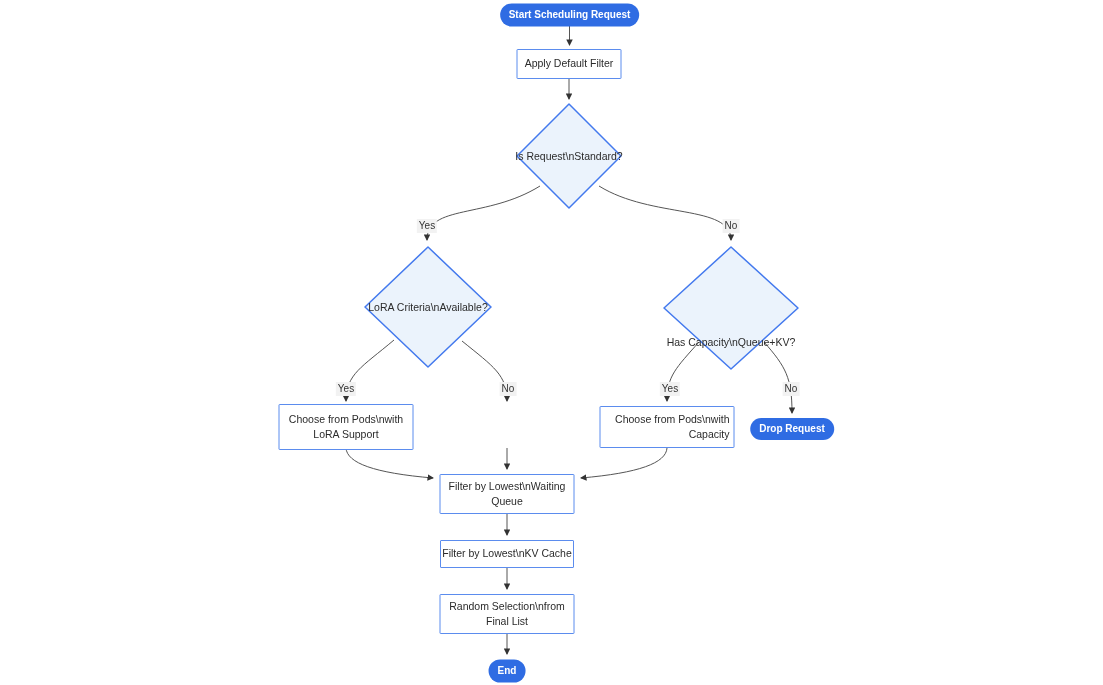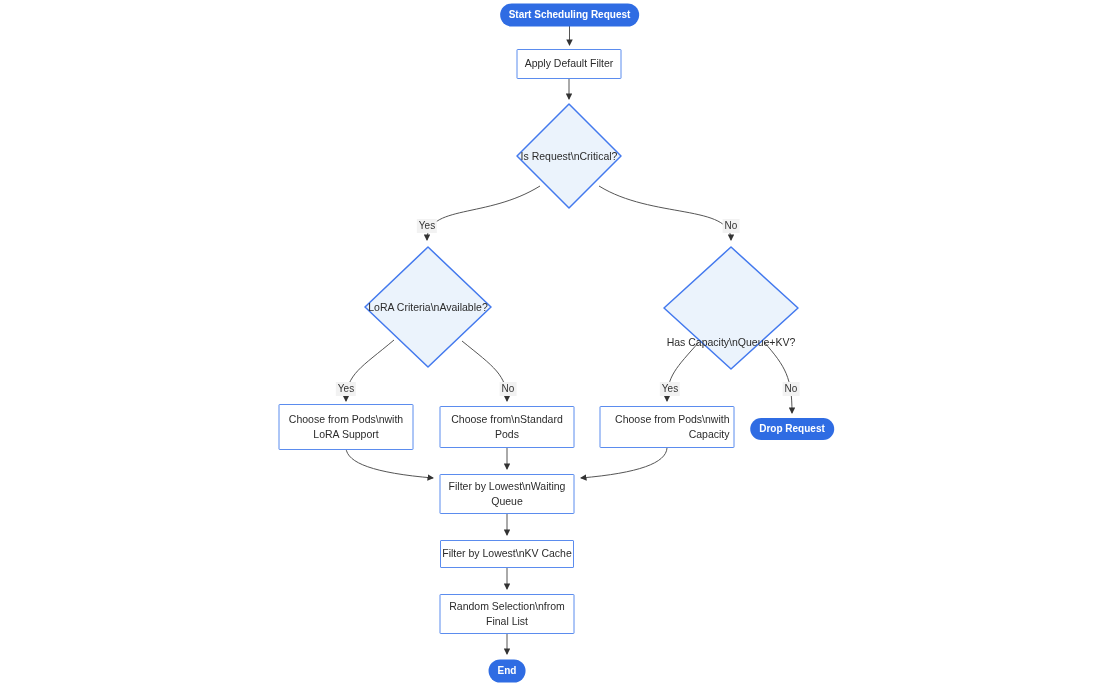--- a/index.html
+++ b/index.html
@@ -79,38 +79,35 @@
 
   <div class="node pill" style="left:569.5px;top:14.5px;height:23px;">
     <span>Start Scheduling Request</span>
   </div>
 
   <div class="node rect" style="left:569px;top:64px;width:105px;height:30px;">
     <span>Apply Default Filter</span>
   </div>
 
   <div class="diamond-text" style="left:569px;top:156px;">
-    <span>Is Request\nCritical?</span>
+    <span>Is Request\nStandard?</span>
   </div>
 
   <div class="diamond-text" style="left:428px;top:307px;">
     <span>LoRA Criteria\nAvailable?</span>
   </div>
 
   <div class="diamond-text" style="left:731px;top:308px;margin-top:34px;">
     <span>Has Capacity\nQueue+KV?</span>
   </div>
 
   <div class="node rect" style="left:346px;top:427px;width:135px;height:46px;">
     <span>Choose from Pods\nwith LoRA Support</span>
   </div>
 
-  <div class="node rect" style="left:507px;top:427px;width:135px;height:42px;">
-    <span>Choose from\nStandard Pods</span>
-  </div>
 
   <div class="node rect" style="left:667px;top:427px;width:135px;height:42px;text-align:right;">
     <span>Choose from Pods\nwith Capacity</span>
   </div>
 
   <div class="node pill" style="left:792px;top:429px;height:22px;">
     <span>Drop Request</span>
   </div>
 
   <div class="node rect" style="left:507px;top:494px;width:135px;height:40px;">

